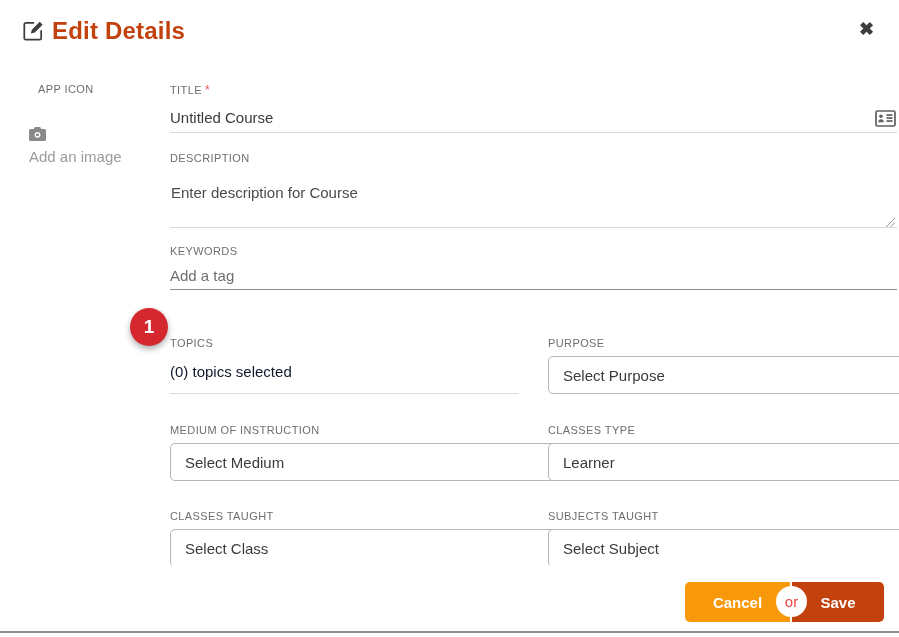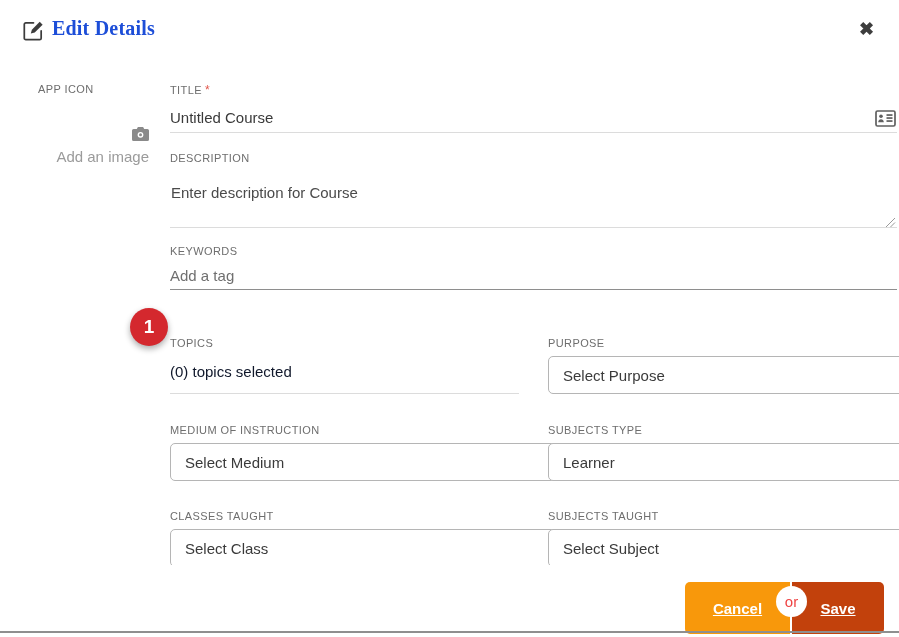--- a/index.html
+++ b/index.html
@@ -4,31 +4,31 @@
 <style>
   * { margin:0; padding:0; box-sizing:border-box; }
   html,body { background:#e9e9e9; }
   body { font-family:"Liberation Sans", sans-serif; }
   .modal {
     position:relative; width:899px; height:637px; background:#fff;
     overflow:hidden; margin:0 auto;
   }
   
   .hdr-icon { position:absolute; left:22px; top:19px; width:23px; height:23px; }
-  .hdr-title { position:absolute; left:52px; top:17px; font-size:20px; font-weight:700; color:#1d4ed8; letter-spacing:.2px;font-family:Liberation Serif, serif; }
+  .hdr-title { position:absolute; left:52px; top:17px; font-size:24px; font-weight:700; color:#c2410c; letter-spacing:.2px; }
   .close-btn { position:absolute; right:25px; top:18px; font-size:18px; font-weight:700; color:#3d3d3d; cursor:pointer; background:none; border:none; font-family:inherit; }
 
   
   .body-clip { position:absolute; left:16px; top:0; width:899px; height:565px; overflow:hidden;padding-left:43px; }
 
   .lbl { position:absolute; font-size:11px; color:#6e6e6e; letter-spacing:.4px; white-space:nowrap; }
   .req { color:#e2574c; margin-left:3px; font-size:12px; }
 
   
-  .uploader { position:absolute; left:13px; top:127px; width:120px; text-align:right; cursor:pointer; }
+  .uploader { position:absolute; left:13px; top:127px; width:120px; text-align:left; cursor:pointer; }
   .uploader .cam { display:inline-block; }
   .uploader .txt { margin-top:3px; font-size:15px; color:#9b9b9b; }
 
   .line-input {
     position:absolute; background:transparent; border:none; outline:none;
     font-family:inherit; font-size:15px; color:#3a3a3a;
   }
   .underline { position:absolute; height:1px; background:#dcdcdc; }
 
   .title-input { left:154px; top:104px; width:695px; height:26px; }
@@ -58,22 +58,22 @@
   }
   .sel-text { font-size:15px; color:#3a3a3a; flex:1; }
   .caret { font-size:13px; color:#555; }
 
   
   .sbar { position:absolute; left:886px; top:62px; width:7px; height:498px; background:#ededed; border-radius:3px; }
   .sbar-thumb { position:absolute; left:0; top:0; width:7px; height:38px; background:#c8c8c8; border-radius:3px; }
 
   
   .btn {
-    position:absolute; top:582px; height:52px; border:none; color:#fff;
-    font-family:inherit; font-size:15px; font-weight:700; cursor:pointer;text-decoration:underline;
+    position:absolute; top:582px; height:40px; border:none; color:#fff;
+    font-family:inherit; font-size:15px; font-weight:700; cursor:pointer;
   }
   .btn-cancel { left:685px; width:105px; border-radius:5px 0 0 5px; }
   .btn-save  { left:792px; width:92px;  border-radius:0 5px 5px 0; }
   .or-circle {
     position:absolute; left:776px; top:586px; width:31px; height:31px; border-radius:50%;
     background:#fff; color:#ef4444; font-size:15px; text-align:center; line-height:31px;
   }
   .bottom-line { position:absolute; left:0; top:631px; width:899px; height:2px; background:#8f8f8f; }
 </style>
 </head>
@@ -141,21 +141,21 @@
       <span class="sel-text">Select Purpose</span>
       <span class="caret">▾</span>
     </div>
 
     <div class="lbl" style="left:154px; top:424px;">MEDIUM OF INSTRUCTION</div>
     <div class="sel" style="left:154px; top:443px;">
       <span class="sel-text">Select Medium</span>
       <span class="caret">▾</span>
     </div>
 
-    <div class="lbl" style="left:532px; top:424px;">SUBJECTS TYPE</div>
+    <div class="lbl" style="left:532px; top:424px;">CLASSES TYPE</div>
     <div class="sel" style="left:532px; top:443px;">
       <span class="sel-text">Learner</span>
       <span class="caret">▾</span>
     </div>
 
     <div class="lbl" style="left:154px; top:510px;">CLASSES TAUGHT</div>
     <div class="sel" style="left:154px; top:529px;">
       <span class="sel-text">Select Class</span>
       <span class="caret">▾</span>
     </div>

